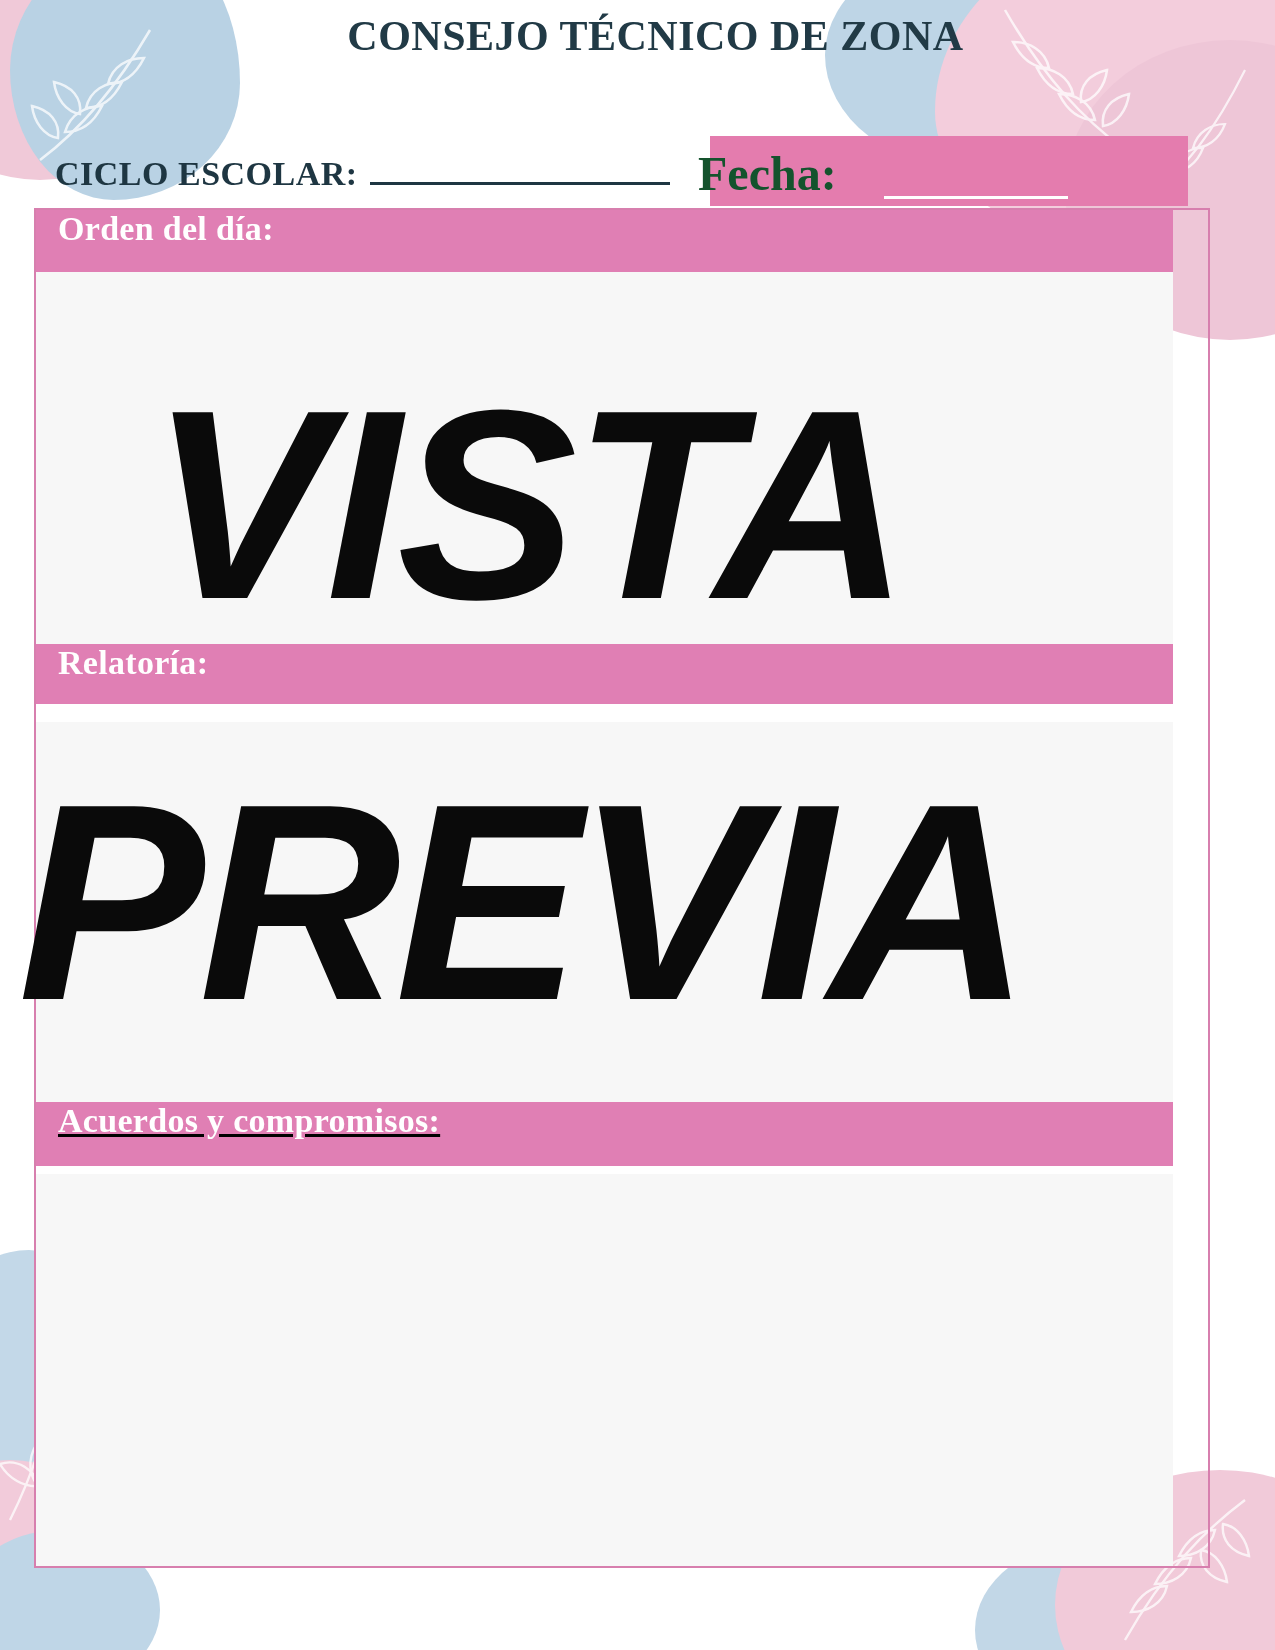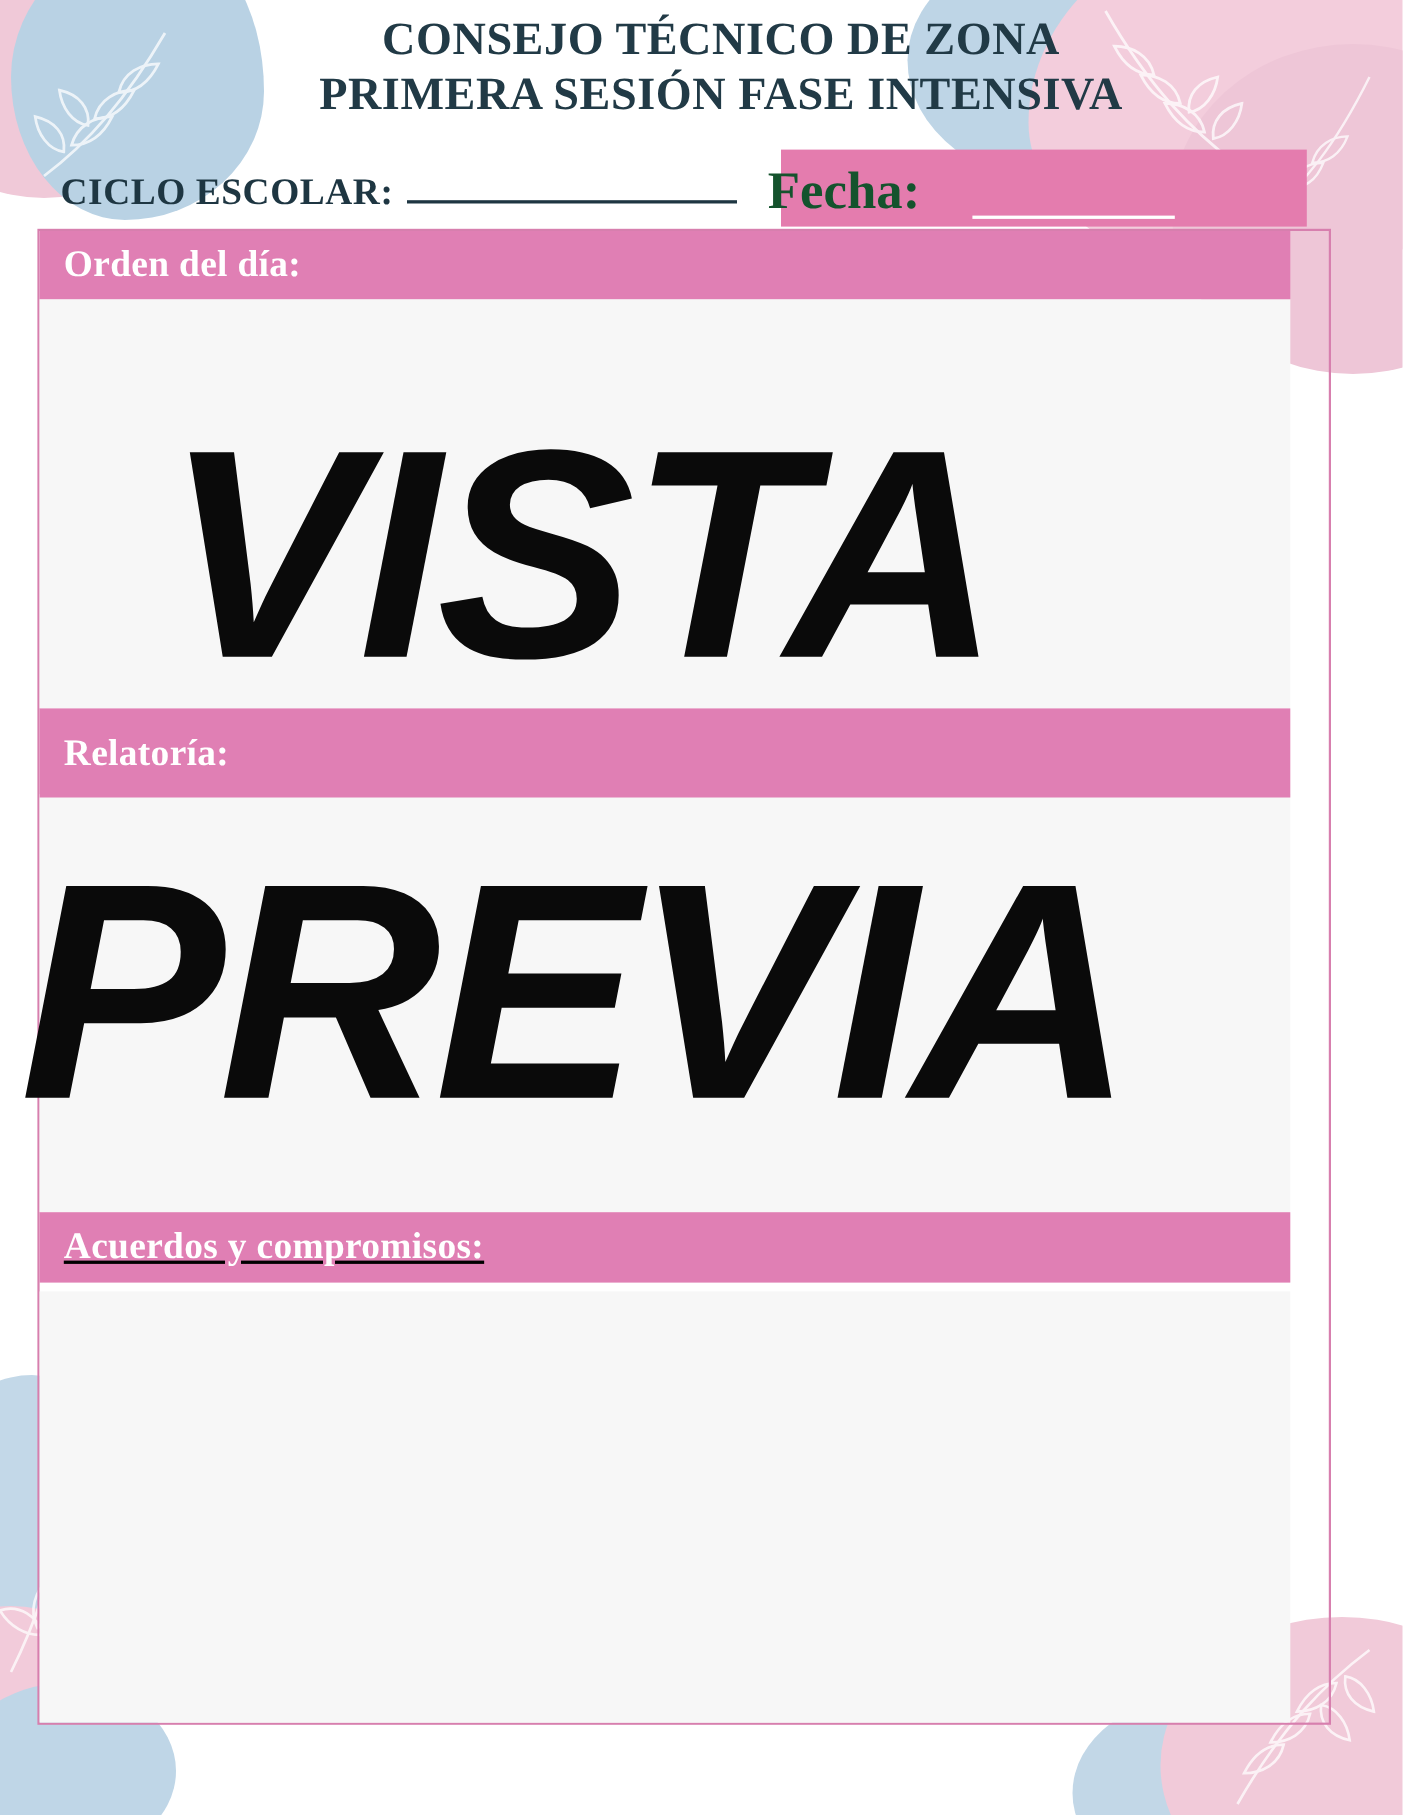--- a/index.html
+++ b/index.html
@@ -178,21 +178,21 @@
     z-index: 6;
   }
 
   
   .section-band {
     position: absolute;
     left: 36px;
     width: 1137px;
     background: #e07fb4;
     display: flex;
-    align-items: center;
+    align-items: flex-start;
     z-index: 4;
   }
   .section-band .band-label {
     font-family: "Liberation Serif", serif;
     font-weight: bold;
     font-size: 34px;
     color: #ffffff;
     padding-left: 22px;
     letter-spacing: 0.3px;
   }
@@ -200,21 +200,21 @@
     position: absolute;
     left: 36px;
     width: 1137px;
     background: #f7f7f7;
     z-index: 3;
     overflow: hidden;
   }
 
   #band-orden  { top: 210px; height: 62px; }
   #body-orden  { top: 272px; height: 372px; }
-  #band-relat  { top: 644px; height: 81px; }
+  #band-relat  { top: 644px; height: 60px; }
   #body-relat  { top: 722px; height: 380px; }
   #band-acuer  { top: 1102px; height: 64px; text-decoration: underline; }
   #body-acuer  { top: 1174px; height: 392px; }
 
   
   .watermark {
     position: absolute;
     z-index: 7;
     font-family: "Liberation Sans", sans-serif;
     font-weight: bold;
@@ -301,21 +301,20 @@
     </g>
   </svg>
 </div>
 
 <div class="sheet">
 
   <div class="page-border"></div>
 
   <div class="title-block">
     <div class="title-line">CONSEJO TÉCNICO DE ZONA</div>
-    <div class="title-line">PRIMERA SESIÓN FASE INTENSIVA</div>
   </div>
 
   <div class="ciclo-row">
     <span class="ciclo-label">CICLO ESCOLAR:</span>
     <span class="ciclo-blank"></span>
   </div>
 
   <div class="fecha-band"></div>
   <div class="fecha-label">Fecha:</div>
   <div class="fecha-rule"></div>

